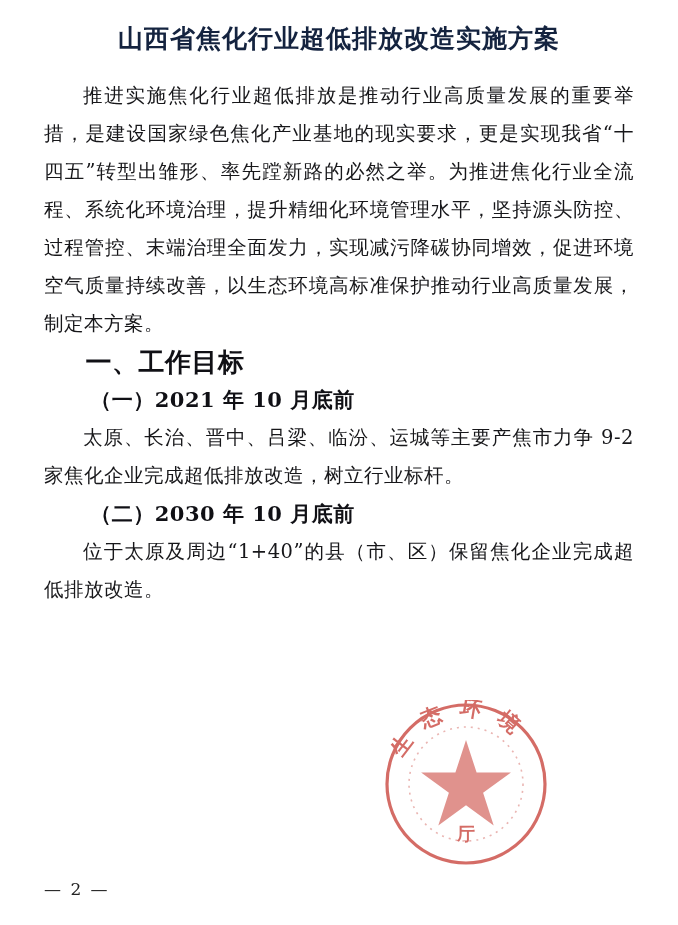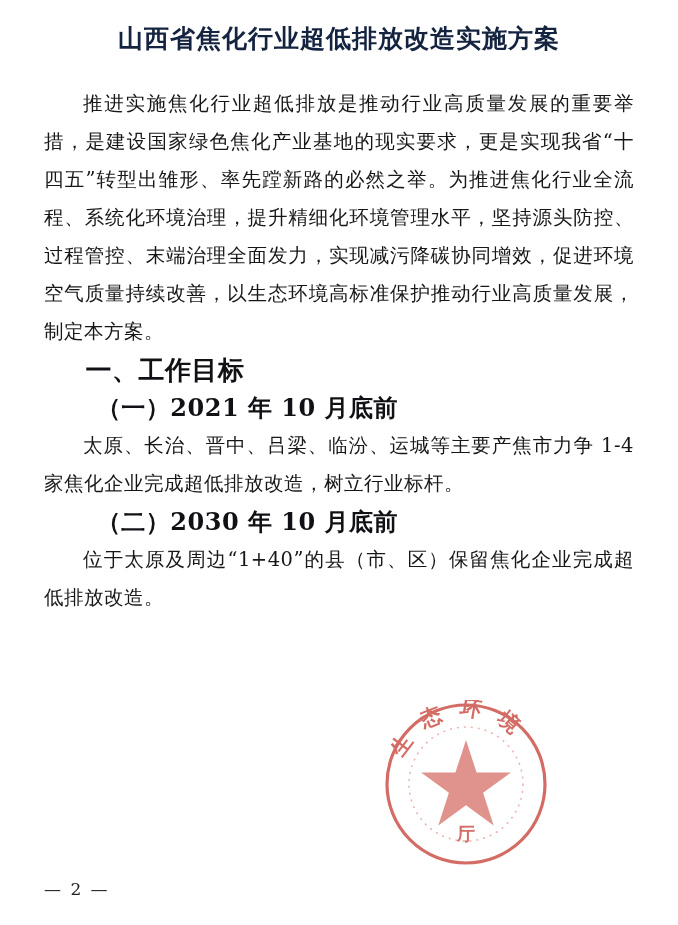--- a/index.html
+++ b/index.html
@@ -26,21 +26,21 @@
     margin: 0;
     padding-top: 22px;
     text-align: center;
     font-size: 25px;
     font-weight: bold;
     letter-spacing: 1px;
     color: #14233f;
     font-family: "DejaVu Serif", "Liberation Serif", serif;
   }
   .body-text {
-    margin-top: 30px;
+    margin-top: 22px;
   }
   p.para {
     margin: 0;
     font-size: 19.5px;
     line-height: 38px;
     text-align: justify;
     text-justify: inter-ideograph;
     text-indent: 2em;
     letter-spacing: 0.5px;
     color: #17171a;
@@ -49,21 +49,21 @@
     margin: 0;
     font-size: 26px;
     line-height: 38px;
     text-indent: 1.6em;
     font-weight: bold;
     letter-spacing: 0.5px;
     color: #101015;
   }
   p.subheading {
     margin: 0;
-    font-size: 24px;
+    font-size: 21px;
     line-height: 38px;
     text-indent: 2.2em;
     font-weight: bold;
     letter-spacing: 0.5px;
     color: #101015;
   }
   .page-number {
     position: absolute;
     left: 0;
     right: 0;
@@ -92,21 +92,21 @@
 <body>
 
 <div class="page">
 
   <h1 class="doc-title">山西省焦化行业超低排放改造实施方案</h1>
 
   <div class="body-text">
     <p class="para">推进实施焦化行业超低排放是推动行业高质量发展的重要举措，是建设国家绿色焦化产业基地的现实要求，更是实现我省“十四五”转型出雏形、率先蹚新路的必然之举。为推进焦化行业全流程、系统化环境治理，提升精细化环境管理水平，坚持源头防控、过程管控、末端治理全面发力，实现减污降碳协同增效，促进环境空气质量持续改善，以生态环境高标准保护推动行业高质量发展，制定本方案。</p>
     <p class="heading">一、工作目标</p>
     <p class="subheading">（一）2021 年 10 月底前</p>
-    <p class="para">太原、长治、晋中、吕梁、临汾、运城等主要产焦市力争 1-4 家焦化企业完成超低排放改造，树立行业标杆。</p>
+    <p class="para">太原、长治、晋中、吕梁、临汾、运城等主要产焦市力争 9-2 家焦化企业完成超低排放改造，树立行业标杆。</p>
     <p class="subheading">（二）2030 年 10 月底前</p>
     <p class="para">位于太原及周边“1+40”的县（市、区）保留焦化企业完成超低排放改造。</p>
   </div>
 
   <div class="seal">
     <svg width="168" height="168" viewBox="0 0 168 168" xmlns="http://www.w3.org/2000/svg">
       <g fill="none" stroke="#c9443c" stroke-width="3.2">
         <circle cx="84" cy="84" r="79"></circle>
         <circle cx="84" cy="84" r="57" stroke-width="1.6" stroke-dasharray="2 5" opacity="0.5"></circle>
       </g>

